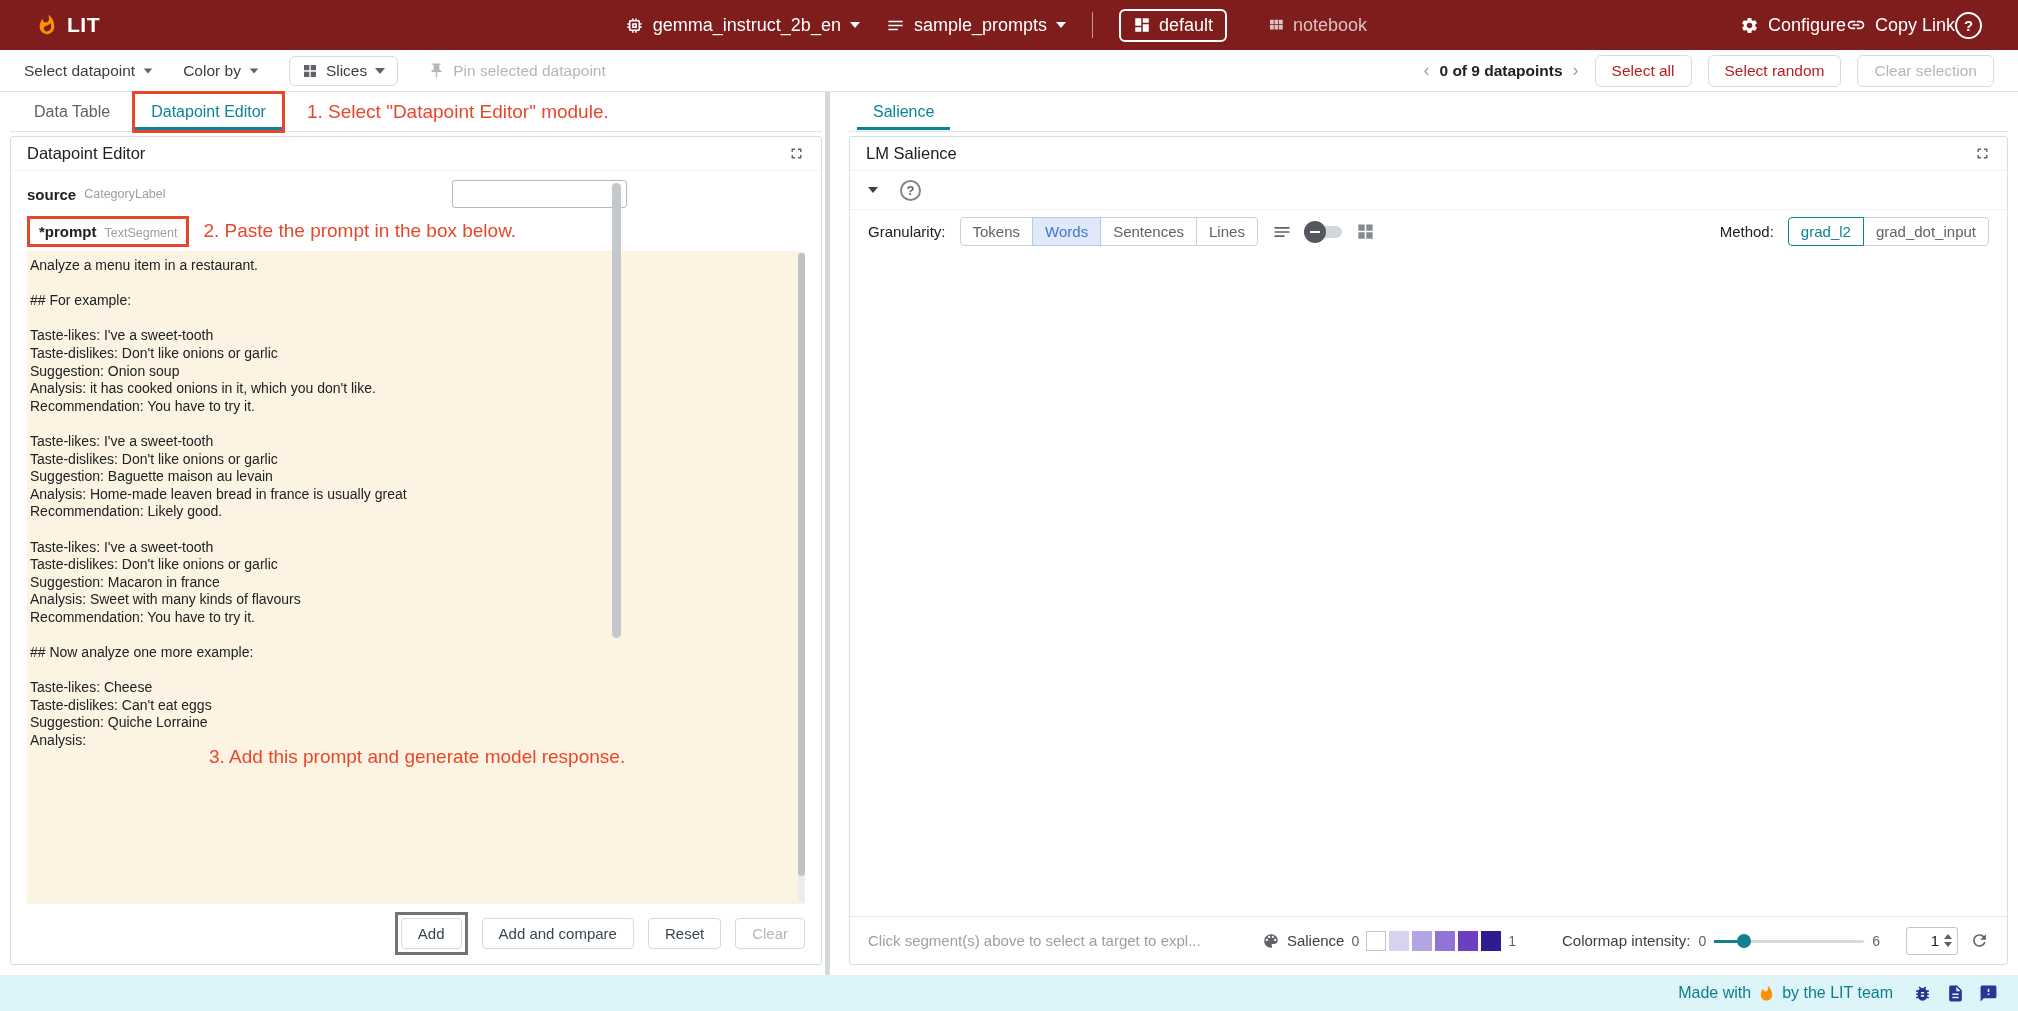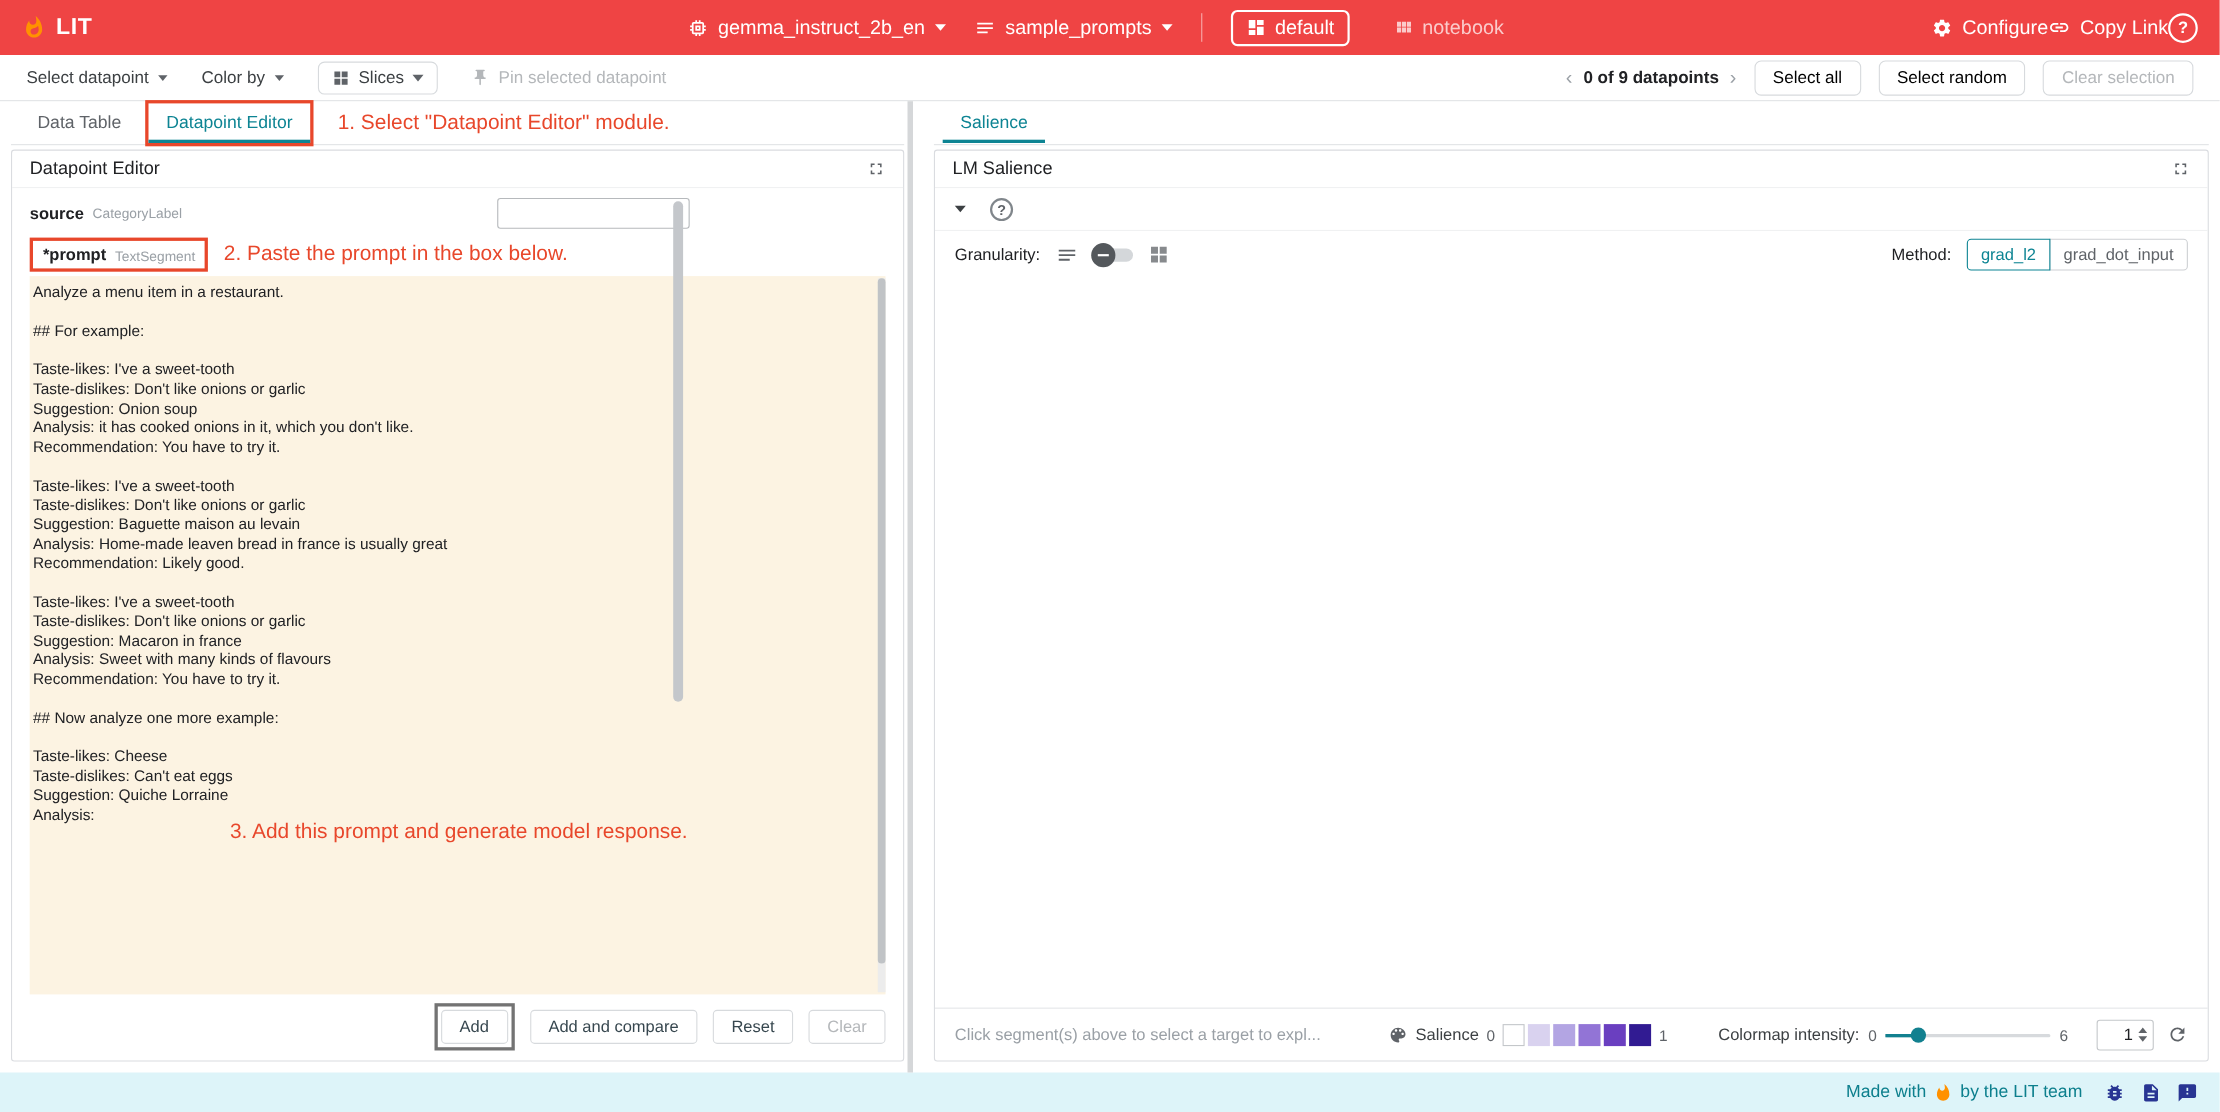--- a/index.html
+++ b/index.html
@@ -4,21 +4,21 @@
 <style>
   * { box-sizing: border-box; margin: 0; padding: 0; }
   html, body { width: 2018px; height: 1011px; overflow: hidden; background: #fff;
     font-family: "Liberation Sans", sans-serif; color: #202124; }
   .icon { display: inline-flex; align-items: center; justify-content: center; flex: none; }
   svg { display: block; }
   .caret { width: 0; height: 0; border-left: 5px solid transparent; border-right: 5px solid transparent;
     border-top: 6px solid currentColor; display: inline-block; }
 
   
-  .topbar { height: 50px; background: #ef4444; color: #fff; display: flex; align-items: center; padding: 0 20px; }
+  .topbar { height: 50px; background: #7f1d1d; color: #fff; display: flex; align-items: center; padding: 0 36px; }
   .brand { display: flex; align-items: center; gap: 9px; font-size: 21px; font-weight: bold; letter-spacing: .5px; width: 230px; }
   .topbar-center { flex: 1; display: flex; align-items: center; justify-content: center; gap: 26px; font-size: 18px; }
   .tb-item { display: flex; align-items: center; gap: 9px; white-space: nowrap; cursor: pointer; }
   .tb-divider { width: 1px; height: 26px; background: rgba(255,255,255,.55); }
   .layout-btn { display: flex; align-items: center; gap: 8px; padding: 4px 12px; border-radius: 6px; border: 2px solid transparent; cursor: pointer; }
   .layout-btn.selected { border-color: #fff; }
   .layout-btn.inactive { color: rgba(255,255,255,.72); }
   .topbar-right { display: flex; align-items: center; font-size: 18px; }
   .help-circle { width: 27px; height: 27px; border: 2px solid #fff; border-radius: 50%;
     display: flex; align-items: center; justify-content: center; font-size: 15px; font-weight: bold; cursor: pointer; }
@@ -28,21 +28,21 @@
     border-bottom: 1px solid #e2e4e6; font-size: 15.5px; color: #3c4043; }
   .tbar-item { display: flex; align-items: center; gap: 8px; cursor: pointer; }
   .tbar-item .caret { border-top-color: #5f6368; transform: scale(.85); }
   .slices-btn { display: flex; align-items: center; gap: 8px; border: 1px solid #d7dadd; border-radius: 6px; padding: 5px 12px; cursor: pointer; }
   .pin-item { color: #b4b7ba; }
   .toolbar-right { margin-left: auto; display: flex; align-items: center; gap: 16px; }
   .pager { display: flex; align-items: center; gap: 10px; color: #9aa0a6; font-size: 18px; }
   .pager b { color: #202124; font-size: 15.5px; }
   .chev { cursor: pointer; }
   .btn-outline { border: 1px solid #d7dadd; border-radius: 6px; padding: 6px 16px; background: #fff;
-    color: #000000; font-size: 15.5px; font-family: inherit; cursor: pointer; }
+    color: #b91c1c; font-size: 15.5px; font-family: inherit; cursor: pointer; }
   .btn-outline.disabled { color: #b4b7ba; }
 
   
   .main { display: flex; height: 883px; padding: 0 10px; }
   .col { display: flex; flex-direction: column; min-width: 0; }
   .col.left { width: 812px; flex: none; }
   .col.right { flex: 1; padding-left: 16px; }
   .splitter { width: 5px; background: #d5d7d9; margin: 0 3px; }
 
   .tabstrip { height: 40px; display: flex; align-items: center; border-bottom: 1px solid #e2e4e6; padding: 0 8px; flex: none; }
@@ -337,20 +337,26 @@
         </span>
       </div>
 
       <div class="sal-row1">
         <span class="caret caret-select"></span>
         <span class="help-small">?</span>
       </div>
 
       <div class="sal-row2">
         <span>Granularity:</span>
+        <div class="seg-group">
+          <div class="seg">Tokens</div>
+          <div class="seg selected">Words</div>
+          <div class="seg">Sentences</div>
+          <div class="seg">Lines</div>
+        </div>
         <span class="icon tool-ic">
           <svg width="20" height="20" viewBox="0 0 24 24" fill="currentColor">
               <path d="M3 18h12v-2H3v2zM3 6v2h18V6H3zm0 7h18v-2H3v2z"></path>
             </svg>
         </span>
         <span class="toggle">
           <span class="track"></span>
           <span class="knob">
               <span class="minus"></span>
             </span>

